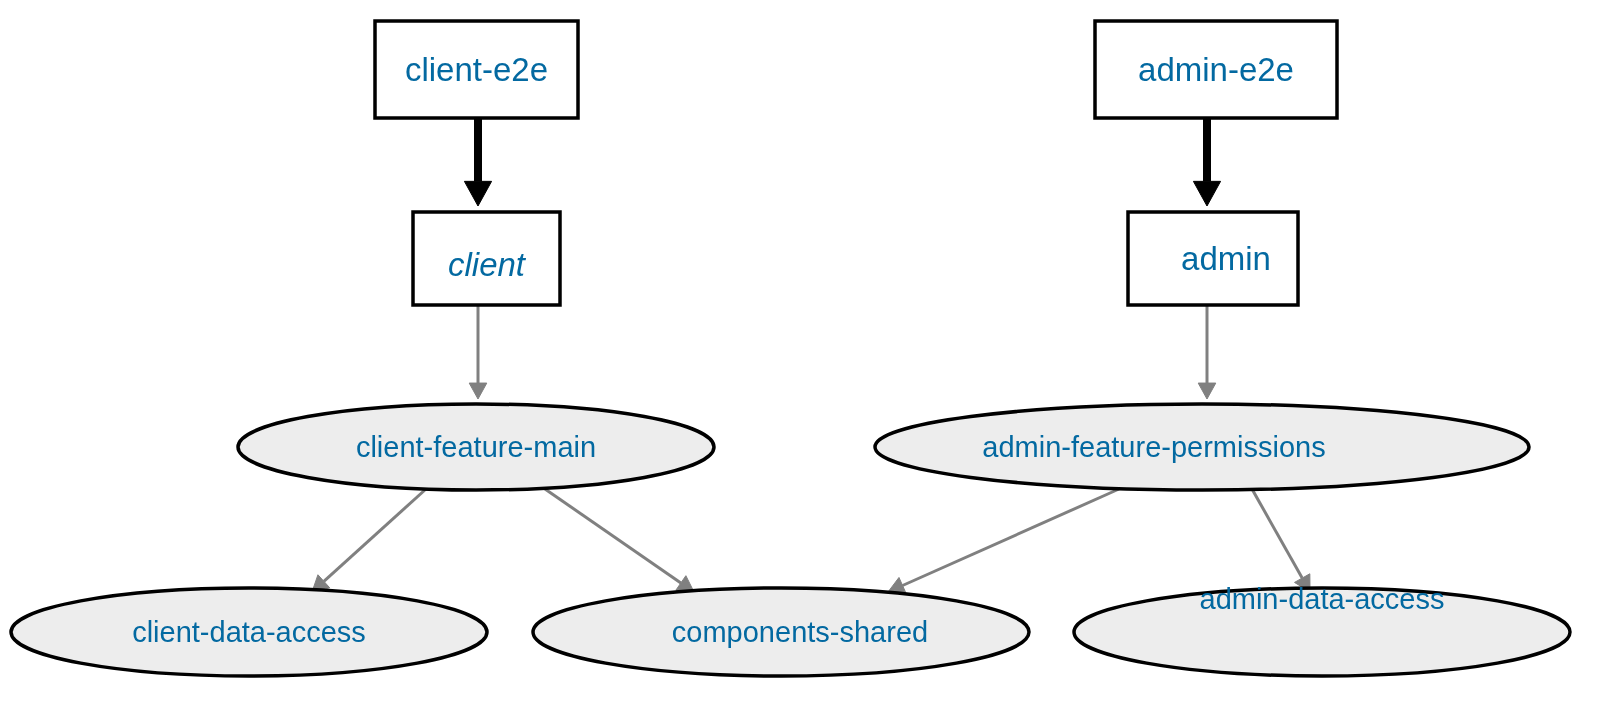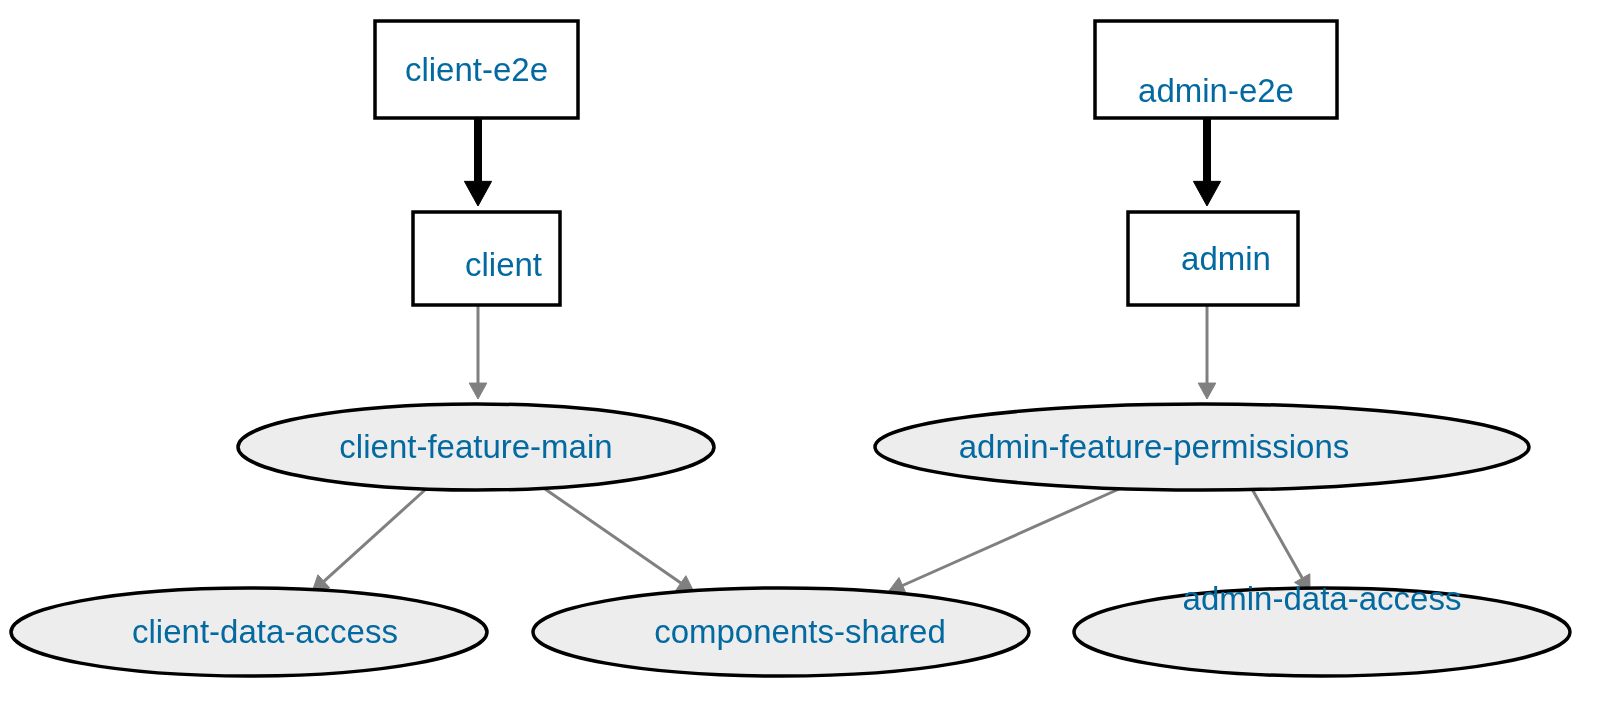--- a/index.html
+++ b/index.html
@@ -34,21 +34,21 @@
     color: #0369a1;
     font-family: "Liberation Sans", sans-serif;
     white-space: nowrap;
     pointer-events: none;
     border-radius: 8px;
   }
   .node-label.app {
     font-size: 33px;
   }
   .node-label.lib {
-    font-size: 33px;
+    font-size: 29px;
   }
 </style>
 </head>
 <body>
 
 <div id="graph-canvas" style="background: rgb(255, 255, 255);">
 
   <svg id="graph-svg" viewBox="0 0 1600 720" xmlns="http://www.w3.org/2000/svg">
     <g id="edges-layer">
         <g>
@@ -92,23 +92,23 @@
         <ellipse cx="476" cy="447" rx="238" ry="43" fill="#ededed" stroke="#000000" stroke-width="3.5"></ellipse>
         <ellipse cx="1202" cy="447" rx="327" ry="43" fill="#ededed" stroke="#000000" stroke-width="3.5"></ellipse>
         <ellipse cx="249" cy="632" rx="238" ry="44" fill="#ededed" stroke="#000000" stroke-width="3.5"></ellipse>
         <ellipse cx="781" cy="632" rx="248" ry="44" fill="#ededed" stroke="#000000" stroke-width="3.5"></ellipse>
         <ellipse cx="1322" cy="632" rx="248" ry="44" fill="#ededed" stroke="#000000" stroke-width="3.5"></ellipse>
       </g>
   </svg>
 
   <div id="labels-layer">
       <div class="node-label app" style="left: 375px; top: 21px; width: 203px; height: 97px;">client-e2e</div>
-      <div class="node-label app" style="left: 430px; top: 212px; width: 147px; height: 105px;">client</div>
-      <div class="node-label app" style="left: 1095px; top: 21px; width: 242px; height: 97px; margin-top: 21px;">admin-e2e</div>
+      <div class="node-label app" style="left: 413px; top: 212px; width: 147px; height: 105px; font-style: italic;">client</div>
+      <div class="node-label app" style="left: 1095px; top: 21px; width: 242px; height: 97px;">admin-e2e</div>
       <div class="node-label app" style="left: 1128px; top: 212px; width: 196px; height: 93px;">admin</div>
       <div class="node-label lib" style="left: 238px; top: 404px; width: 476px; height: 86px;">client-feature-main</div>
       <div class="node-label lib" style="left: 827px; top: 404px; width: 654px; height: 86px;">admin-feature-permissions</div>
-      <div class="node-label lib" style="left: 27px; top: 588px; width: 476px; height: 88px; text-align: right;">client-data-access</div>
+      <div class="node-label lib" style="left: 11px; top: 588px; width: 476px; height: 88px; text-align: right;">client-data-access</div>
       <div class="node-label lib" style="left: 552px; top: 588px; width: 496px; height: 88px;">components-shared</div>
       <div class="node-label lib" style="left: 1074px; top: 555px; width: 496px; height: 88px;">admin-data-access</div>
     </div>
 
 </div>
 
 </body></html>

